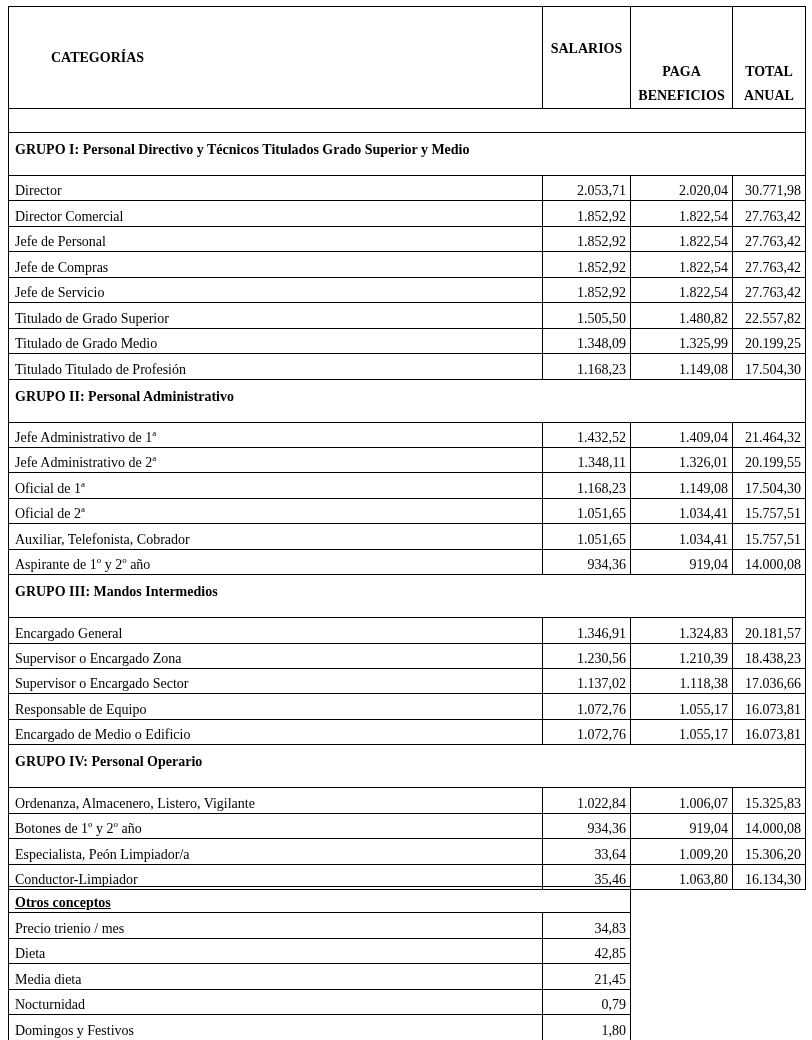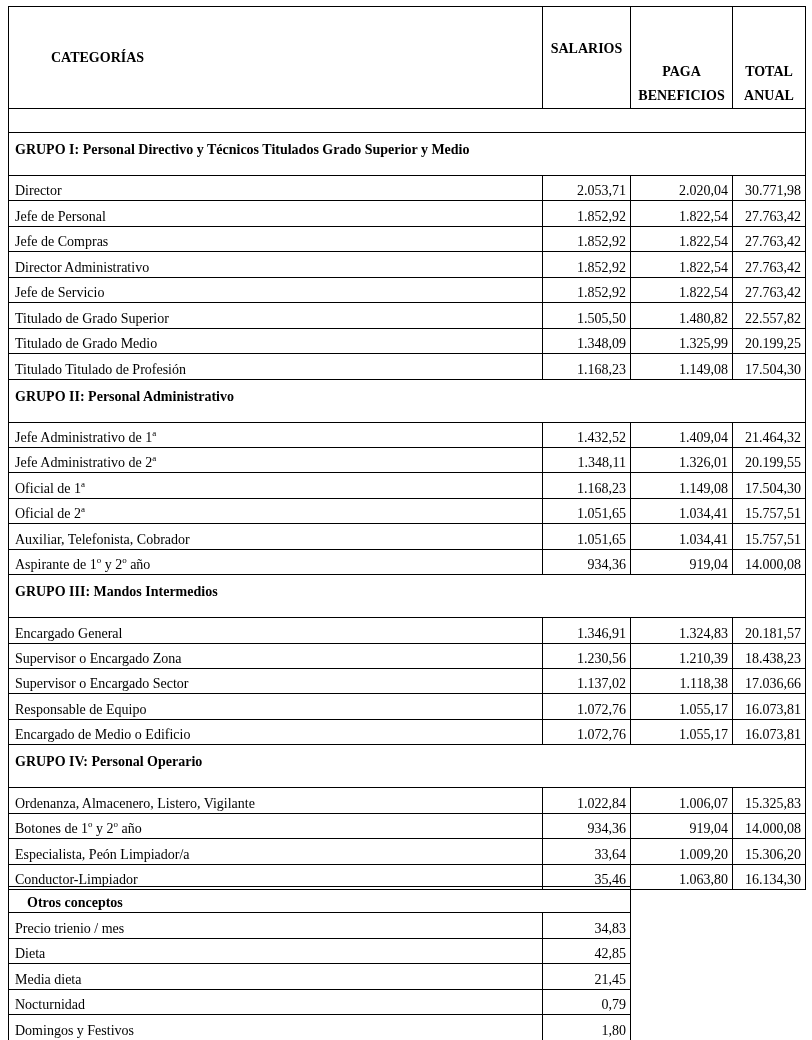--- a/index.html
+++ b/index.html
@@ -24,21 +24,21 @@
   .grp td { height: 25px; font-weight: bold; padding-left: 6px; vertical-align: bottom; padding-bottom: 17px; }
   .row td { height: 23.45px; vertical-align: bottom; padding-bottom: 1px; }
   .row td.name { padding-left: 6px; margin-left: 16px; }
   .row td.num { text-align: right; padding-right: 4px; }
   .row.no-bottom td.name { border-bottom: none; }
   sup { font-size: 9px; line-height: 0; }
 
   #other-table { left: 8px; top: 886px; width: 622px; }
   #other-table col.o0 { width: 534px; }
   #other-table col.o1 { width: 88px; }
-  #other-table .ohdr td { height: 24px; font-weight: bold; padding-left: 18px; vertical-align: bottom; padding-bottom: 1px; }
+  #other-table .ohdr td { height: 24px; font-weight: bold; padding-left: 6px; vertical-align: bottom; padding-bottom: 1px; text-decoration: underline; }
   #other-table .orow td { height: 23.5px; vertical-align: bottom; padding-bottom: 1px; margin-top: 14px; }
   #other-table .orow td.name { padding-left: 6px; }
   #other-table .orow td.num { text-align: right; padding-right: 4px; }
   #other-table .orow.last td { border-bottom: none; }
 </style>
 </head>
 <body>
 
 <table id="main-table">
   <colgroup>
@@ -68,33 +68,33 @@
   <tr class="grp">
         <td colspan="4">GRUPO I: Personal Directivo y Técnicos Titulados Grado Superior y Medio</td>
       </tr>
       <tr class="row">
         <td class="name">Director</td>
         <td class="num">2.053,71</td>
         <td class="num">2.020,04</td>
         <td class="num">30.771,98</td>
       </tr>
       <tr class="row">
+        <td class="name">Director Comercial</td>
+        <td class="num">1.852,92</td>
+        <td class="num">1.822,54</td>
+        <td class="num">27.763,42</td>
+      </tr>
+      <tr class="row">
         <td class="name">Jefe de Personal</td>
         <td class="num">1.852,92</td>
         <td class="num">1.822,54</td>
         <td class="num">27.763,42</td>
       </tr>
       <tr class="row">
         <td class="name">Jefe de Compras</td>
-        <td class="num">1.852,92</td>
-        <td class="num">1.822,54</td>
-        <td class="num">27.763,42</td>
-      </tr>
-      <tr class="row">
-        <td class="name">Director Administrativo</td>
         <td class="num">1.852,92</td>
         <td class="num">1.822,54</td>
         <td class="num">27.763,42</td>
       </tr>
       <tr class="row no-bottom">
         <td class="name">Jefe de Servicio</td>
         <td class="num">1.852,92</td>
         <td class="num">1.822,54</td>
         <td class="num">27.763,42</td>
       </tr>

